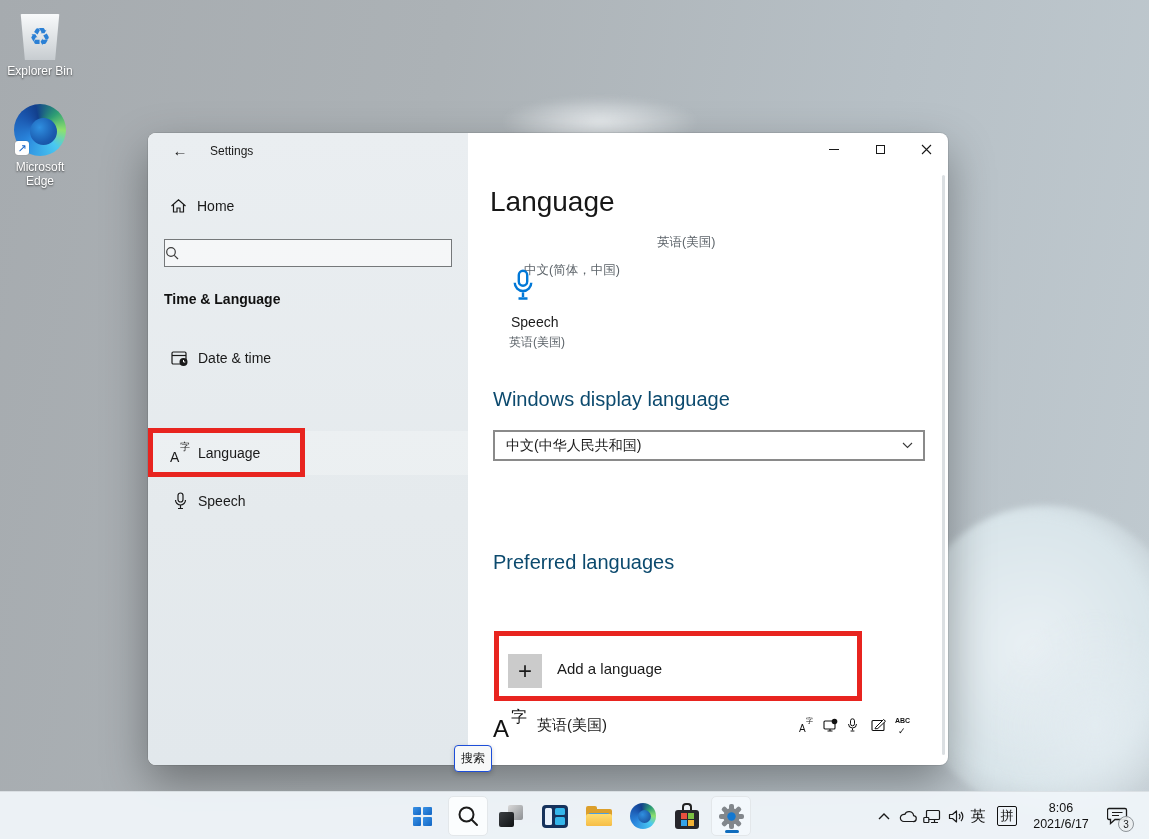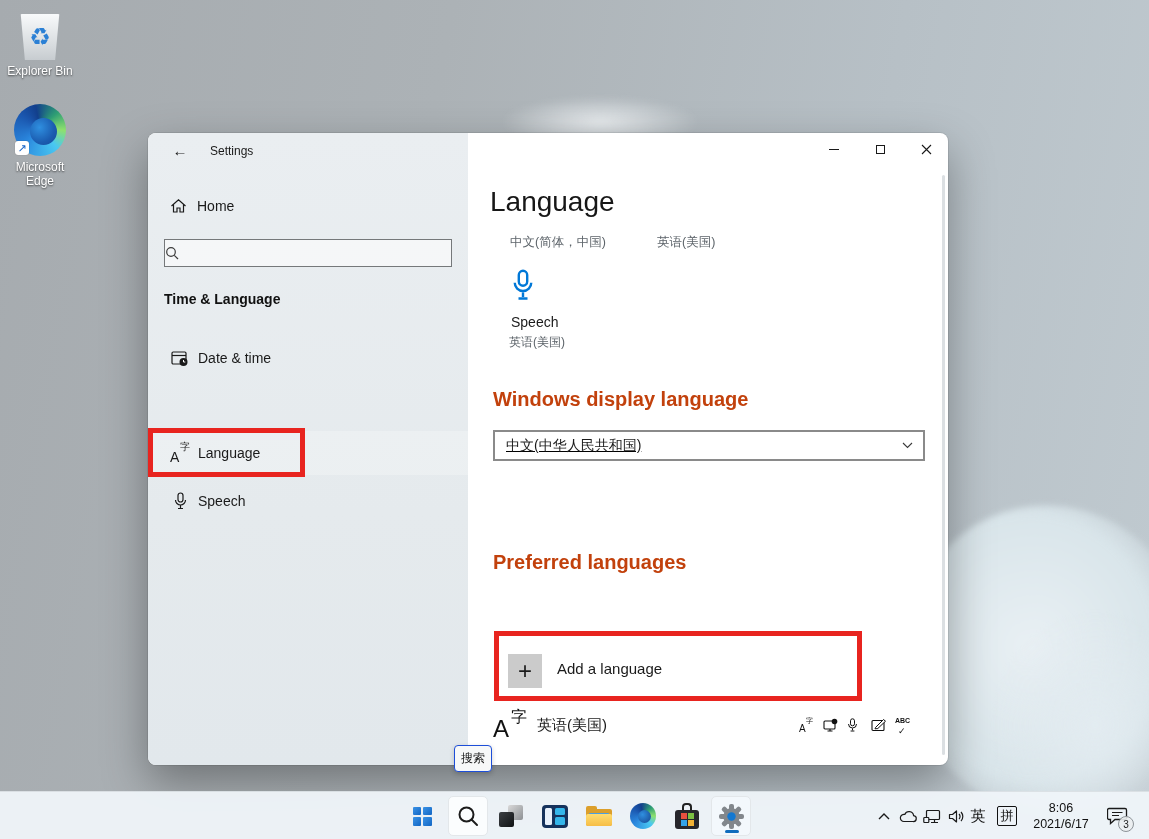--- a/index.html
+++ b/index.html
@@ -65,29 +65,29 @@
   .nav-dt { top:203px; } .nav-rg { top:251px; } .nav-lg { top:298px; background:rgba(255,255,255,.25);} .nav-sp { top:346px; }
   .accent-bar { left:0; top:305px; width:4px; height:30px; background:#0078d7; }
 
   .azi { position:relative; width:20px; height:20px; }
   .azi .a { position:absolute; left:0; bottom:-2px; font-size:14px; color:#1a1a1a; }
   .azi .zi { position:absolute; right:0; top:-3px; font-size:10px; color:#1a1a1a; }
 
   
   .page-title { left:342px; top:53px; font-size:28px; font-weight:400; color:#171717; }
   .top-lbl { top:101px; font-size:12.5px; color:#5d6periódico4, #5d646a; color:#5d646a; }
-  .top-lbl1 { left:362px; } .top-lbl2 { left:509px; }
+  .top-lbl1 { left:376px;margin-top:28px; } .top-lbl2 { left:509px; }
   .speech-tile-ico { left:363px; top:136px; }
   .speech-tile-lbl { left:363px; top:181px; font-size:14px; color:#1a1a1a; }
   .speech-tile-val { left:361px; top:201px; font-size:12px; color:#5d646a; }
 
-  .sec-head { font-size:20px; font-weight:700; color:#c2410c; }
+  .sec-head { font-size:20px; font-weight:400; color:#0c4a6e; }
   .wdl-head { left:345px; top:255px; }
   .dropdown { left:345px; top:297px; width:432px; height:31px; border:2px solid #8a8a8a; background:#fff;
-    display:flex; align-items:center;text-decoration:underline; }
+    display:flex; align-items:center; }
   .dropdown .val { margin-left:11px; flex:1; font-size:14px; color:#1a1a1a; }
   .dropdown .chev { margin-right:10px; }
   .body-txt { font-size:15px; color:#252525; line-height:21px; width:414px; }
   .wdl-desc { left:345px; top:339px; }
   .pref-head { left:345px; top:418px; }
   .pref-desc { left:345px; top:463px; }
 
   .anno { border:5px solid #e8241f; z-index:30; }
   .anno-sidebar { left:0; top:295px; width:157px; height:49px; }
   .anno-add { left:346px; top:498px; width:368px; height:70px; background:#fff; }

